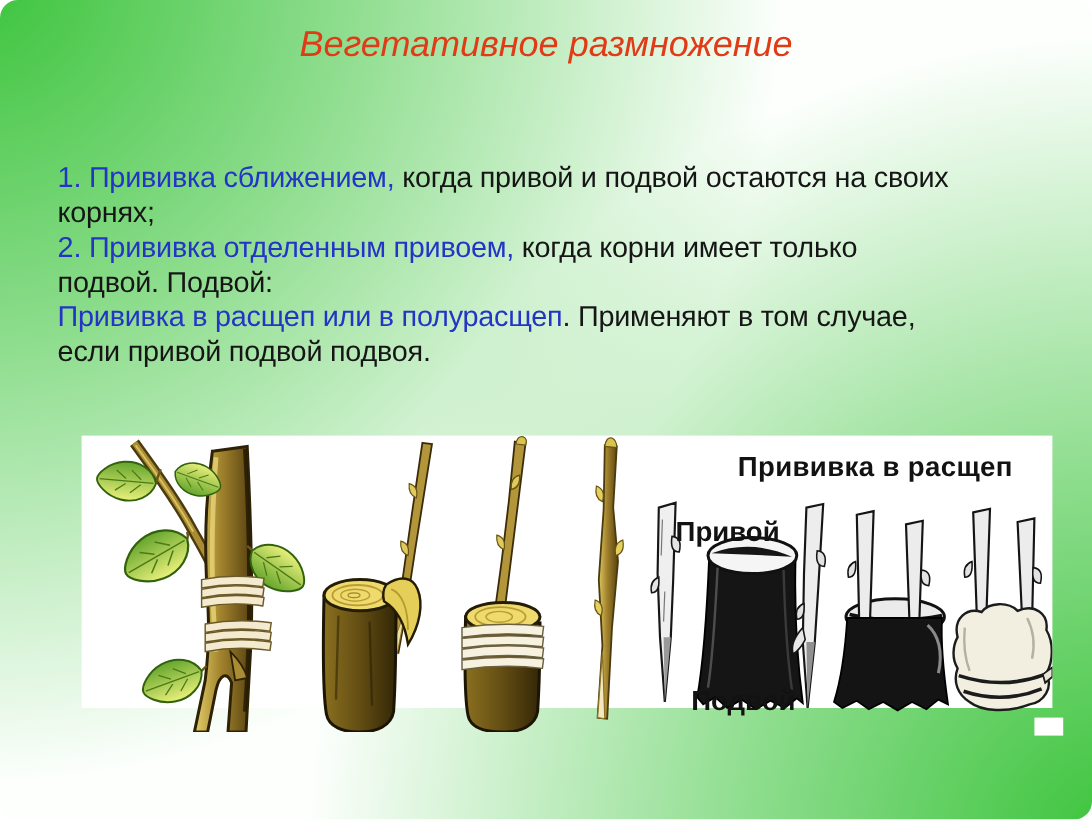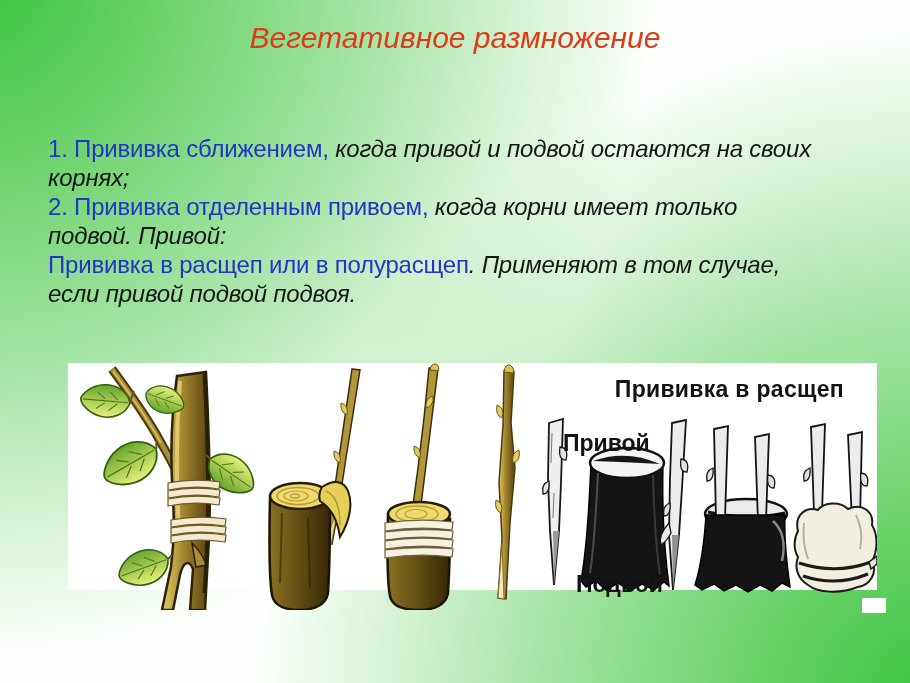--- a/index.html
+++ b/index.html
@@ -3,35 +3,36 @@
 <meta charset="utf-8">
 <style>
   html,body { margin:0; padding:0; }
   .slide {
     position:relative; width:910px; height:683px; overflow:hidden;
     font-family:"Liberation Sans", sans-serif;
     background-color:#fdfffd;
     background-image:
       radial-gradient(circle 920px at -25px -25px, rgba(50,193,50,0.97) 0%, rgba(50,193,50,0.55) 34%, rgba(50,193,50,0) 74%),
       radial-gradient(circle 920px at 935px 708px, rgba(50,193,50,0.97) 0%, rgba(50,193,50,0.55) 34%, rgba(50,193,50,0) 74%);
+    border-radius: 15px;
   }
   .slide-title {
     position:absolute; top:21px; left:0; width:100%;
     text-align:center; font-size:30px; line-height:1.15;
     font-style:italic; font-weight:400; color:#e03a16; margin:0;
   }
   .body-text {
     position:absolute; left:48px; top:134px; width:830px;
     font-size:24px; line-height:29px; color:#161616;
     letter-spacing:-0.2px;
   }
   .body-line { white-space:nowrap; }
   .t-blue   { color:#2334c6;text-align:center; }
   .t-blue-i { color:#2334c6; }
-  .t-black  { color:#161616;font-style:italic; }
+  .t-black  { color:#161616; }
   .figure {
     position:absolute; left:68px; top:363px; width:809px; height:227px;
     background:#ffffff;
   }
   .figure svg { position:absolute; left:0; top:0; }
   .fig-title {
     position:absolute; top:13px; left:0; right:33px; text-align:right;
     font-size:23px; font-weight:700; color:#121212; letter-spacing:0.3px;
   }
   .fig-label-scion {
@@ -51,21 +52,21 @@
 <body>
 
 <div class="slide">
 
   <h1 class="slide-title">Вегетативное размножение</h1>
 
   <div class="body-text">
     <div class="body-line"><span class="t-blue">1. Прививка сближением,</span><span class="t-black"> когда привой и подвой остаются на своих</span></div>
     <div class="body-line"><span class="t-black">корнях;</span></div>
     <div class="body-line"><span class="t-blue">2. Прививка отделенным привоем,</span><span class="t-black"> когда корни имеет только</span></div>
-    <div class="body-line"><span class="t-black">подвой. Привой:</span></div>
+    <div class="body-line"><span class="t-black">подвой. Подвой:</span></div>
     <div class="body-line"><span class="t-blue-i">Прививка в расщеп или в полурасщеп</span><span class="t-black">. Применяют в том случае,</span></div>
     <div class="body-line"><span class="t-black">если привой подвой подвоя.</span></div>
   </div>
 
   <div class="figure">
     <svg width="809" height="247" viewBox="0 0 809 247">
       <defs>
         <linearGradient id="gStem" x1="0" y1="0" x2="1" y2="0">
           <stop offset="0" stop-color="#e3cf6a"></stop>
           <stop offset="0.45" stop-color="#a3842e"></stop>

